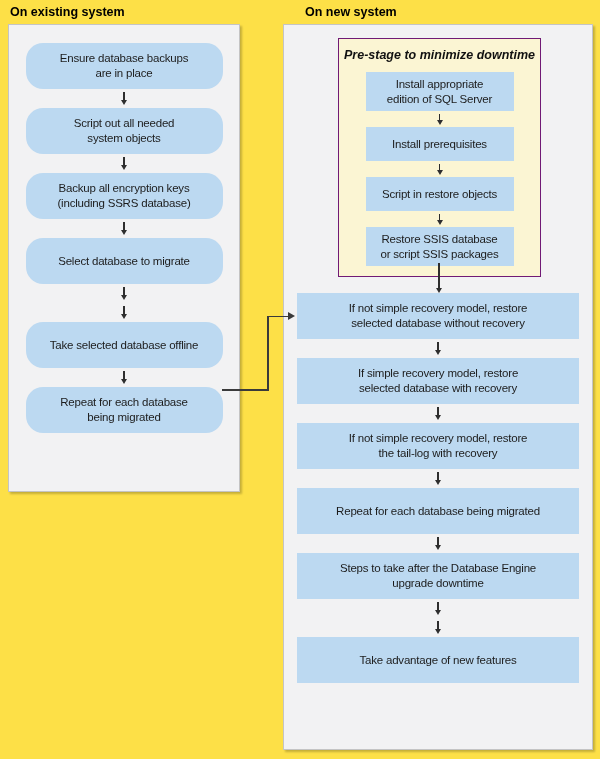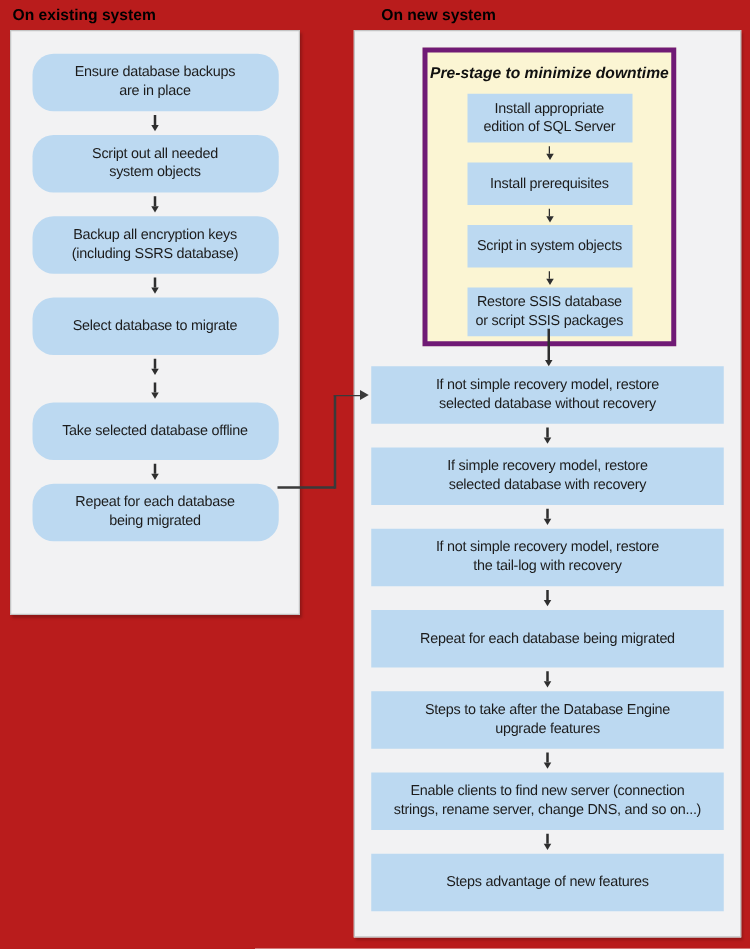--- a/index.html
+++ b/index.html
@@ -1,17 +1,17 @@
 <!DOCTYPE html>
 <html><head>
 <meta charset="utf-8">
 <style>
   html,body{margin:0;padding:0;background:#ffffff;}
   .canvas{
-    position:relative;width:600px;height:759px;background:#b91c1c;
+    position:relative;width:600px;height:759px;background:#fde047;
     font-family:"Liberation Sans","DejaVu Sans",sans-serif;color:#1c1c1c;
     overflow:hidden;
   }
   .col-header{
     position:absolute;top:5px;font-size:12.5px;font-weight:700;color:#000;
     white-space:nowrap;
   }
   .col-header.left{left:10px;}
   .col-header.right{left:290px;margin-left:15px;}
   .panel{
@@ -22,34 +22,34 @@
   .panel.right{left:283px;top:24px;width:310px;height:726px;}
   .flow{display:flex;flex-direction:column;align-items:center;}
   .panel.left .flow{padding-top:18px;}
   .box{
     background:#bcd9f1;display:flex;align-items:center;justify-content:center;
     text-align:center;font-size:11.5px;line-height:15px;letter-spacing:-0.2px;
     white-space:pre-line;box-sizing:border-box;
   }
   .box.step-l{width:197px;height:46px;border-radius:17px;}
   .box.step-w{width:282px;height:46px;}
-  .box.step-p{width:132px;}
+  .box.step-p{width:148px;}
   .box.h2{height:39px;}
   .box.h1{height:34px;}
   .gap{height:19px;display:flex;flex-direction:column;align-items:center;justify-content:center;}
   .gap .line{width:1.5px;height:8px;background:#2e2e2e;}
   .pgap{height:16px;display:flex;flex-direction:column;align-items:center;justify-content:center;}
   .pgap .line{width:1.5px;height:6px;background:#2e2e2e;}
   .ahead-down{
     width:0;height:0;border-left:3.5px solid transparent;
     border-right:3.5px solid transparent;border-top:5px solid #2e2e2e;
   }
   .prestage{
     margin:13px 0 0 54px;width:203px;height:239px;background:#fbf5d3;
-    border:4px solid #701a75;box-sizing:border-box;display:flex;flex-direction:column;
+    border:1px solid #701a75;box-sizing:border-box;display:flex;flex-direction:column;
     align-items:center;
   }
   .prestage-title{
     margin:9px 0 10px;font-size:12.5px;font-weight:700;font-style:italic;color:#111;
     line-height:14px;white-space:nowrap;
   }
   .bridge{
     position:absolute;left:149px;top:238px;width:12px;height:30px;
     display:flex;flex-direction:column;align-items:center;z-index:2;
   }
@@ -120,21 +120,21 @@
 edition of SQL Server</div>
       <div class="pgap">
           <div class="line"></div>
           <div class="ahead-down"></div>
         </div>
       <div class="box step-p h1">Install prerequisites</div>
       <div class="pgap">
           <div class="line"></div>
           <div class="ahead-down"></div>
         </div>
-      <div class="box step-p h1">Script in system objects</div>
+      <div class="box step-p h1">Script in restore objects</div>
       <div class="pgap">
           <div class="line"></div>
           <div class="ahead-down"></div>
         </div>
       <div class="box step-p h2">Restore SSIS database
 or script SSIS packages</div>
     </div>
 
     <div class="bridge">
       <div class="line"></div>
@@ -159,32 +159,30 @@
       <div class="gap">
           <div class="line"></div>
           <div class="ahead-down"></div>
         </div>
       <div class="box step-w">Repeat for each database being migrated</div>
       <div class="gap">
           <div class="line"></div>
           <div class="ahead-down"></div>
         </div>
       <div class="box step-w">Steps to take after the Database Engine
-upgrade features</div>
+upgrade downtime</div>
       <div class="gap">
           <div class="line"></div>
           <div class="ahead-down"></div>
         </div>
-      <div class="box step-w">Enable clients to find new server (connection
-strings, rename server, change DNS, and so on...)</div>
       <div class="gap">
           <div class="line"></div>
           <div class="ahead-down"></div>
         </div>
-      <div class="box step-w">Steps advantage of new features</div>
+      <div class="box step-w">Take advantage of new features</div>
     </div>
   </div>
 
   <div class="connector-seg seg-h1"></div>
   <div class="connector-seg seg-v"></div>
   <div class="connector-seg seg-h2"></div>
   <div class="ahead-right"></div>
 
 </div>
 

